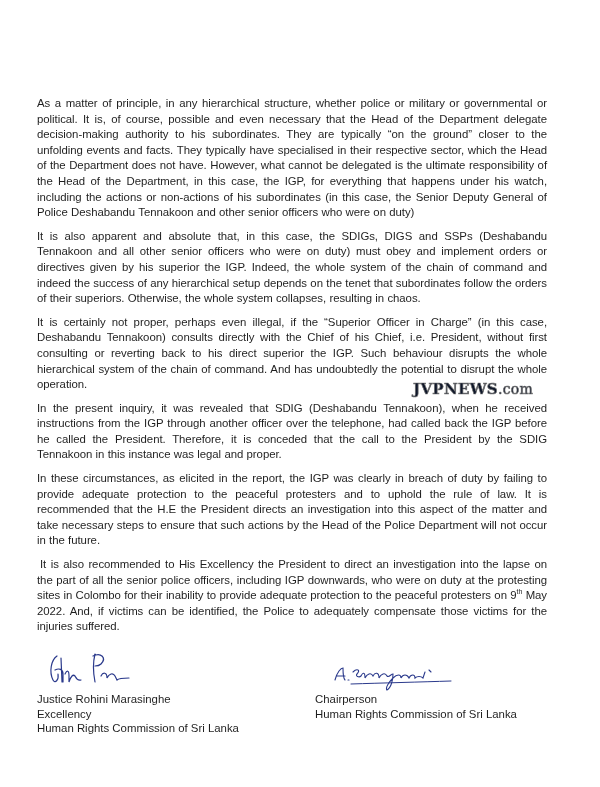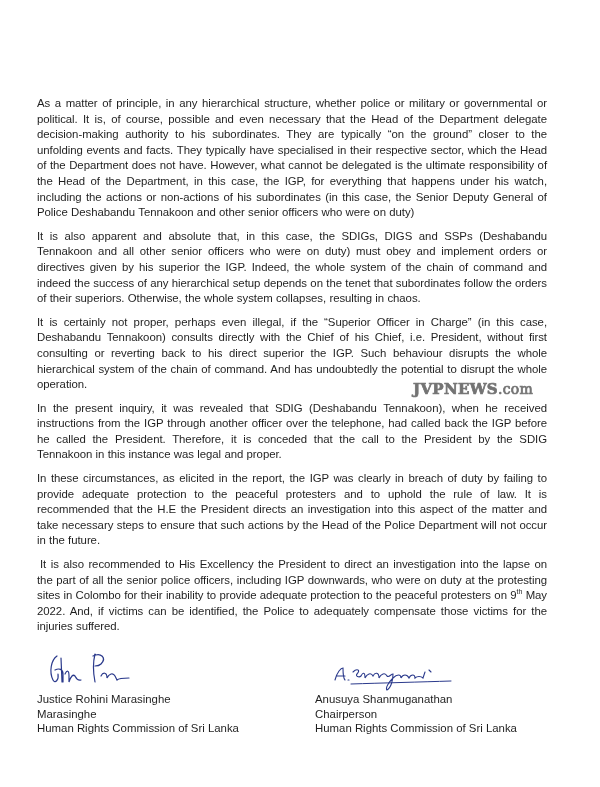--- a/index.html
+++ b/index.html
@@ -37,21 +37,21 @@
       line-height: 0;
       vertical-align: super;
     }
     .watermark {
       position: absolute;
       left: 413px;
       top: 380px;
       font-family: "DejaVu Serif", serif;
       font-size: 15px;
       font-weight: bold;
-      color: #737373;
+      color: #0f172a;
       letter-spacing: 0.3px;
       -webkit-text-stroke: 0.7px #7a7a7a;
       text-shadow: 0 0 0.6px #9a9a9a;
     }
     .watermark .dom {
       font-weight: normal;
       font-size: 14px;
     }
     .signatures {
       position: absolute;
@@ -96,29 +96,28 @@
 
 <div class="signatures">
   <div class="sig-block left">
     <div class="sig-image">
       <svg width="110" height="42" viewBox="0 0 110 42" style="left:6px;top:0;">
         <path d="M14 6 C8 10, 6 22, 10 30 C12 34, 16 30, 15 24 M12 20 C16 18, 20 19, 20 24 L20 32 M18 8 L19 32 M22 24 C24 20, 26 20, 26 26 L26 32 C28 26, 30 24, 32 26 C33 28, 34 31, 38 30" fill="none" stroke="#2b3a8c" stroke-width="1.2" stroke-linecap="round"></path>
         <path d="M52 4 C50 12, 50 22, 52 32 M50 6 C58 2, 64 8, 58 14 C56 16, 52 16, 52 16 M58 26 C60 22, 64 22, 64 28 C66 24, 70 22, 72 26 L74 30 C76 28, 80 28, 86 28" fill="none" stroke="#2b3a8c" stroke-width="1.2" stroke-linecap="round"></path>
       </svg>
     </div>
     <div class="sig-line">Justice Rohini Marasinghe</div>
-    <div class="sig-line">Marasinghe</div>
+    <div class="sig-line">Excellency</div>
     <div class="sig-line">Human Rights Commission of Sri Lanka</div>
   </div>
 
   <div class="sig-block right">
     <div class="sig-image">
       <svg width="140" height="50" viewBox="0 0 140 50" style="left:16px;top:0;">
         <path d="M4 30 C6 22, 10 18, 12 18 C12 24, 12 28, 14 30 M6 26 L14 26 M17 30 L18 30" fill="none" stroke="#2b3a8c" stroke-width="1.1" stroke-linecap="round"></path>
         <path d="M22 22 C26 18, 30 20, 26 24 C24 26, 28 28, 30 26 C32 22, 34 22, 34 28 C36 24, 40 22, 42 26 C44 22, 48 22, 48 28 C50 24, 54 22, 56 26 C58 28, 60 24, 62 24 C62 30, 60 38, 56 40 C54 38, 58 32, 62 28 C66 24, 70 24, 70 28 C72 24, 76 24, 78 28 C80 24, 84 24, 84 28 C86 26, 90 26, 92 28 L94 22 M98 20 L100 22" fill="none" stroke="#2b3a8c" stroke-width="1.1" stroke-linecap="round"></path>
         <path d="M20 34 C50 33, 90 32, 120 31" fill="none" stroke="#2b3a8c" stroke-width="1" stroke-linecap="round"></path>
       </svg>
     </div>
-    <div class="sig-line">Anusuya Shanmuganathan</div>
     <div class="sig-line">Chairperson</div>
     <div class="sig-line">Human Rights Commission of Sri Lanka</div>
   </div>
 </div>
 
 </body></html>

